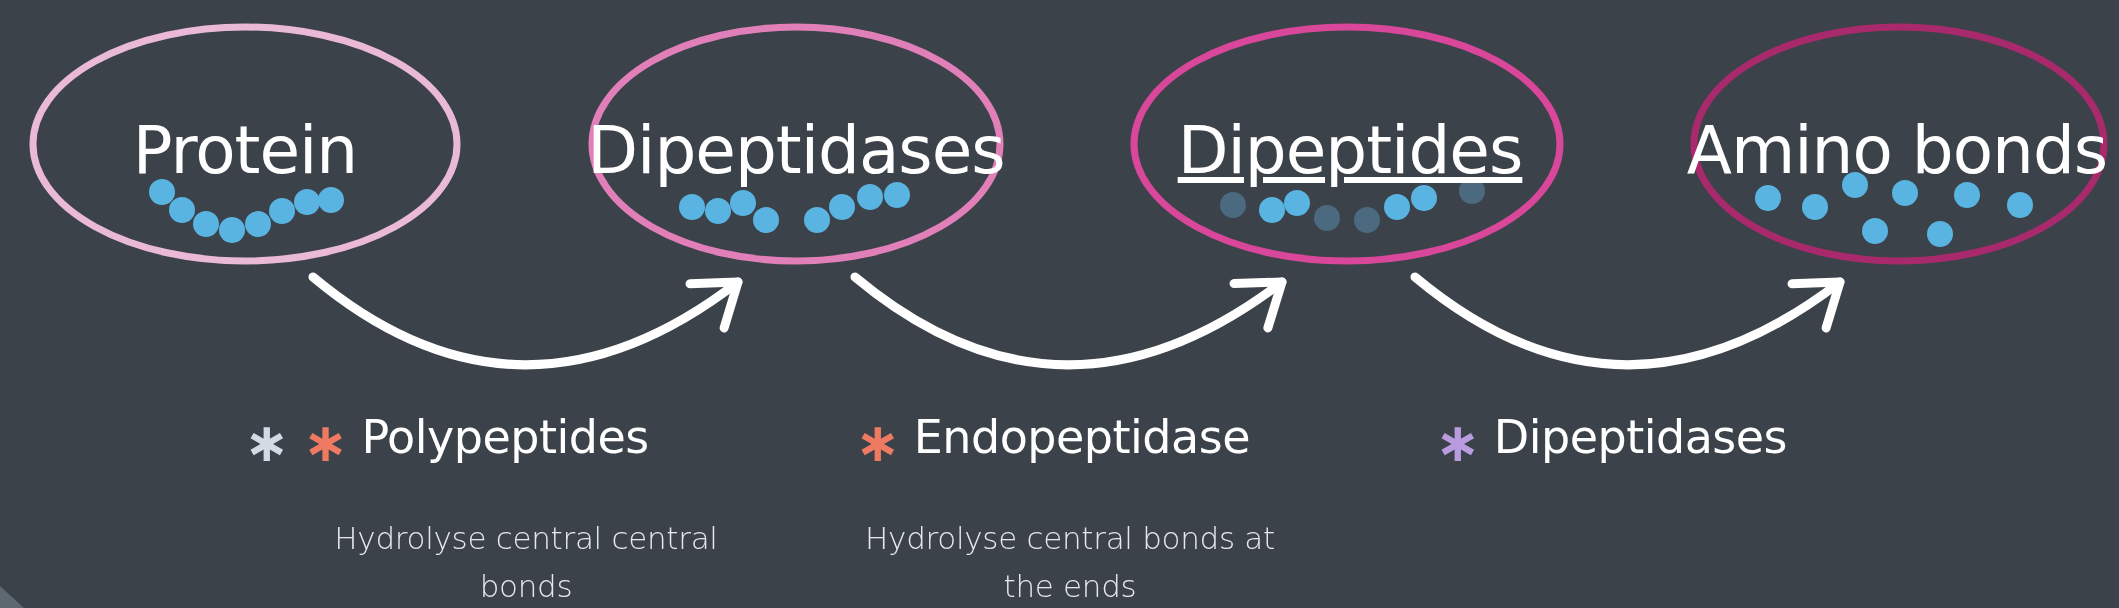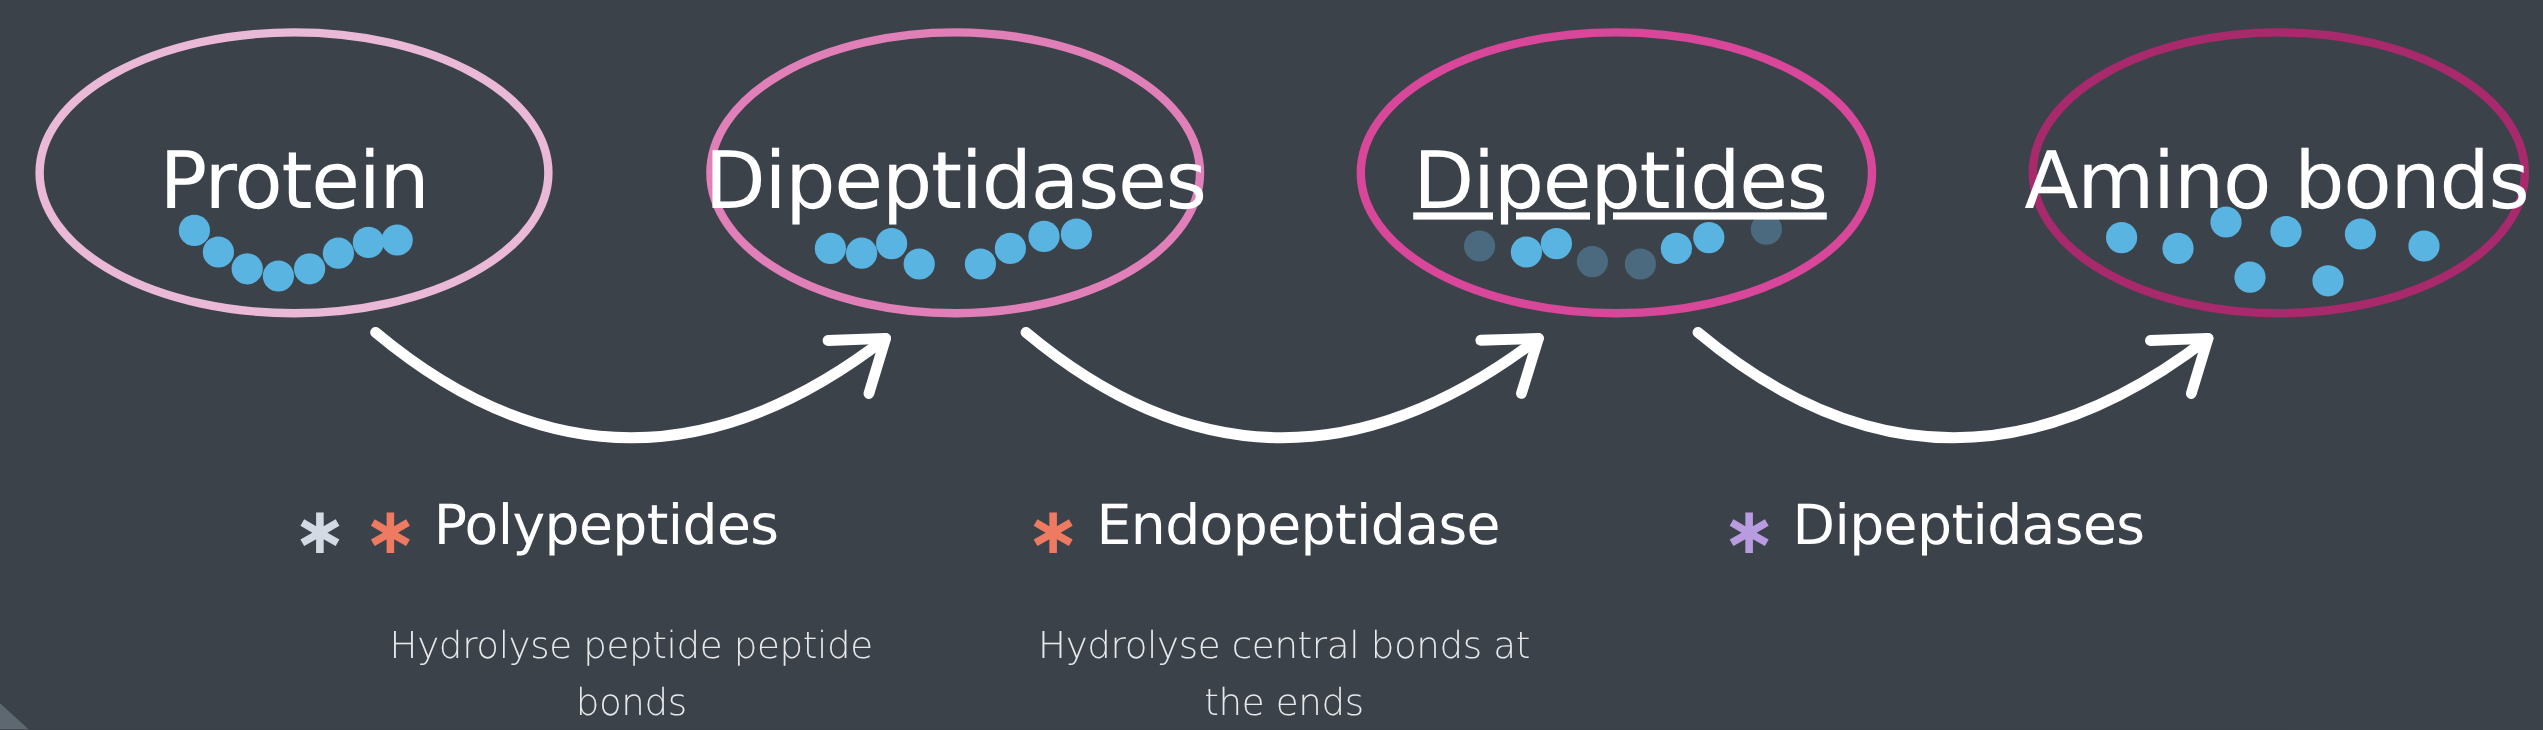--- a/index.html
+++ b/index.html
@@ -121,21 +121,21 @@
 <div class="node-label" style="left:796px; top:118px;">Dipeptidases</div>
 <div class="node-label" style="left:1350px; top:118px;text-decoration:underline;">Dipeptides</div>
 <div class="node-label" style="left:1897px; top:118px;">Amino bonds</div>
 
 <div class="enzyme" style="left:244px;">
   <span class="star" style="color:#d4dae3;">∗</span>
   <span class="star" style="color:#ee7a62;">∗</span>
   <span>Polypeptides</span>
 </div>
 <div class="desc" style="left:526px;">
-  <div>Hydrolyse peptide peptide</div>
+  <div>Hydrolyse central central</div>
   <div>bonds</div>
 </div>
 
 <div class="enzyme" style="left:855px;">
   <span class="star" style="color:#ee7a62;">∗</span>
   <span>Endopeptidase</span>
 </div>
 <div class="desc" style="left:1070px;">
   <div>Hydrolyse central bonds at</div>
   <div>the ends</div>

